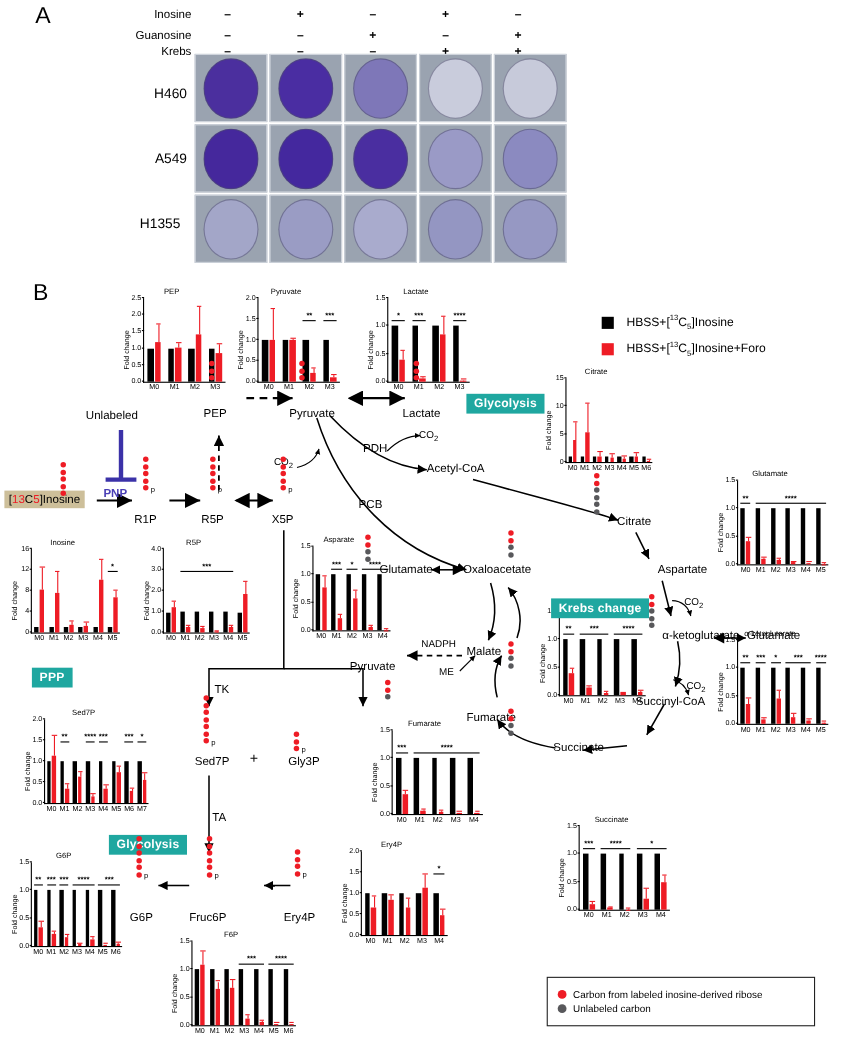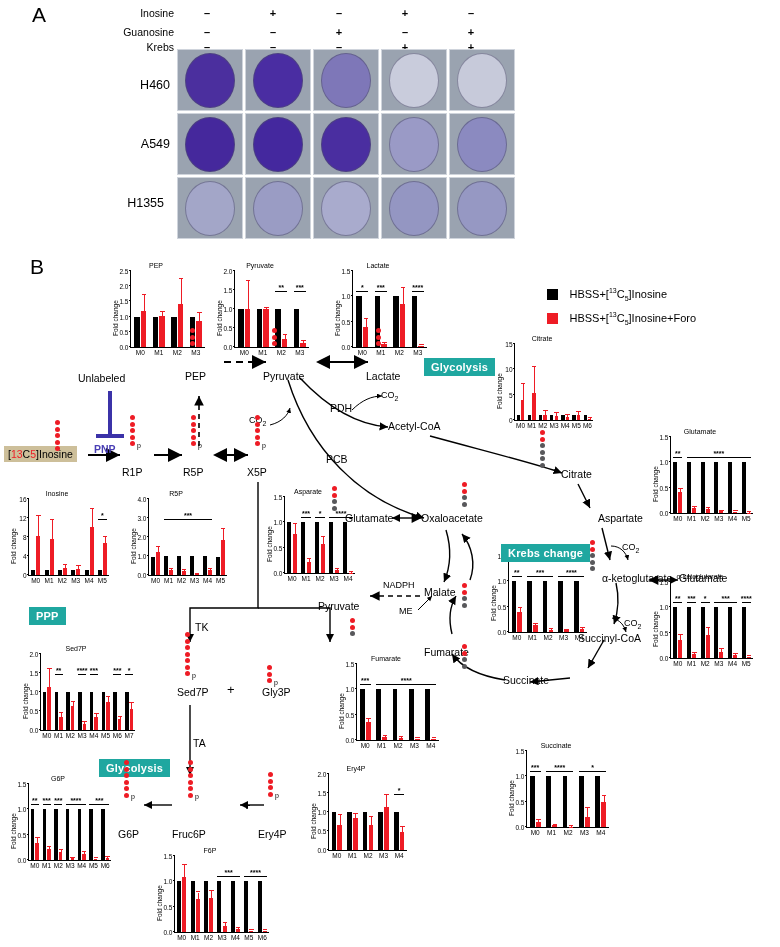--- a/index.html
+++ b/index.html
@@ -1172,13 +1172,23 @@
       </div>
       <span class="plab" style="left: 275px; top: 542px;">p</span>
       <div class="abs carbons" style="left: 268px; top: 522px;">
         <div class="cdot"></div>
         <div class="cdot"></div>
         <div class="cdot"></div>
         <div class="cdot"></div>
       </div>
     </div>
 
+  <div class="botlegend" style="left:497px;top:638px;width:224px;">
+    <div>
+      <span class="bldot" style="background:#ee1c25;"></span>
+      <span>Carbon from labeled inosine-derived ribose</span>
+    </div>
+    <div>
+      <span class="bldot" style="background:#58585b;"></span>
+      <span>Unlabeled carbon</span>
+    </div>
+  </div>
 </div>
 
 </body></html>

